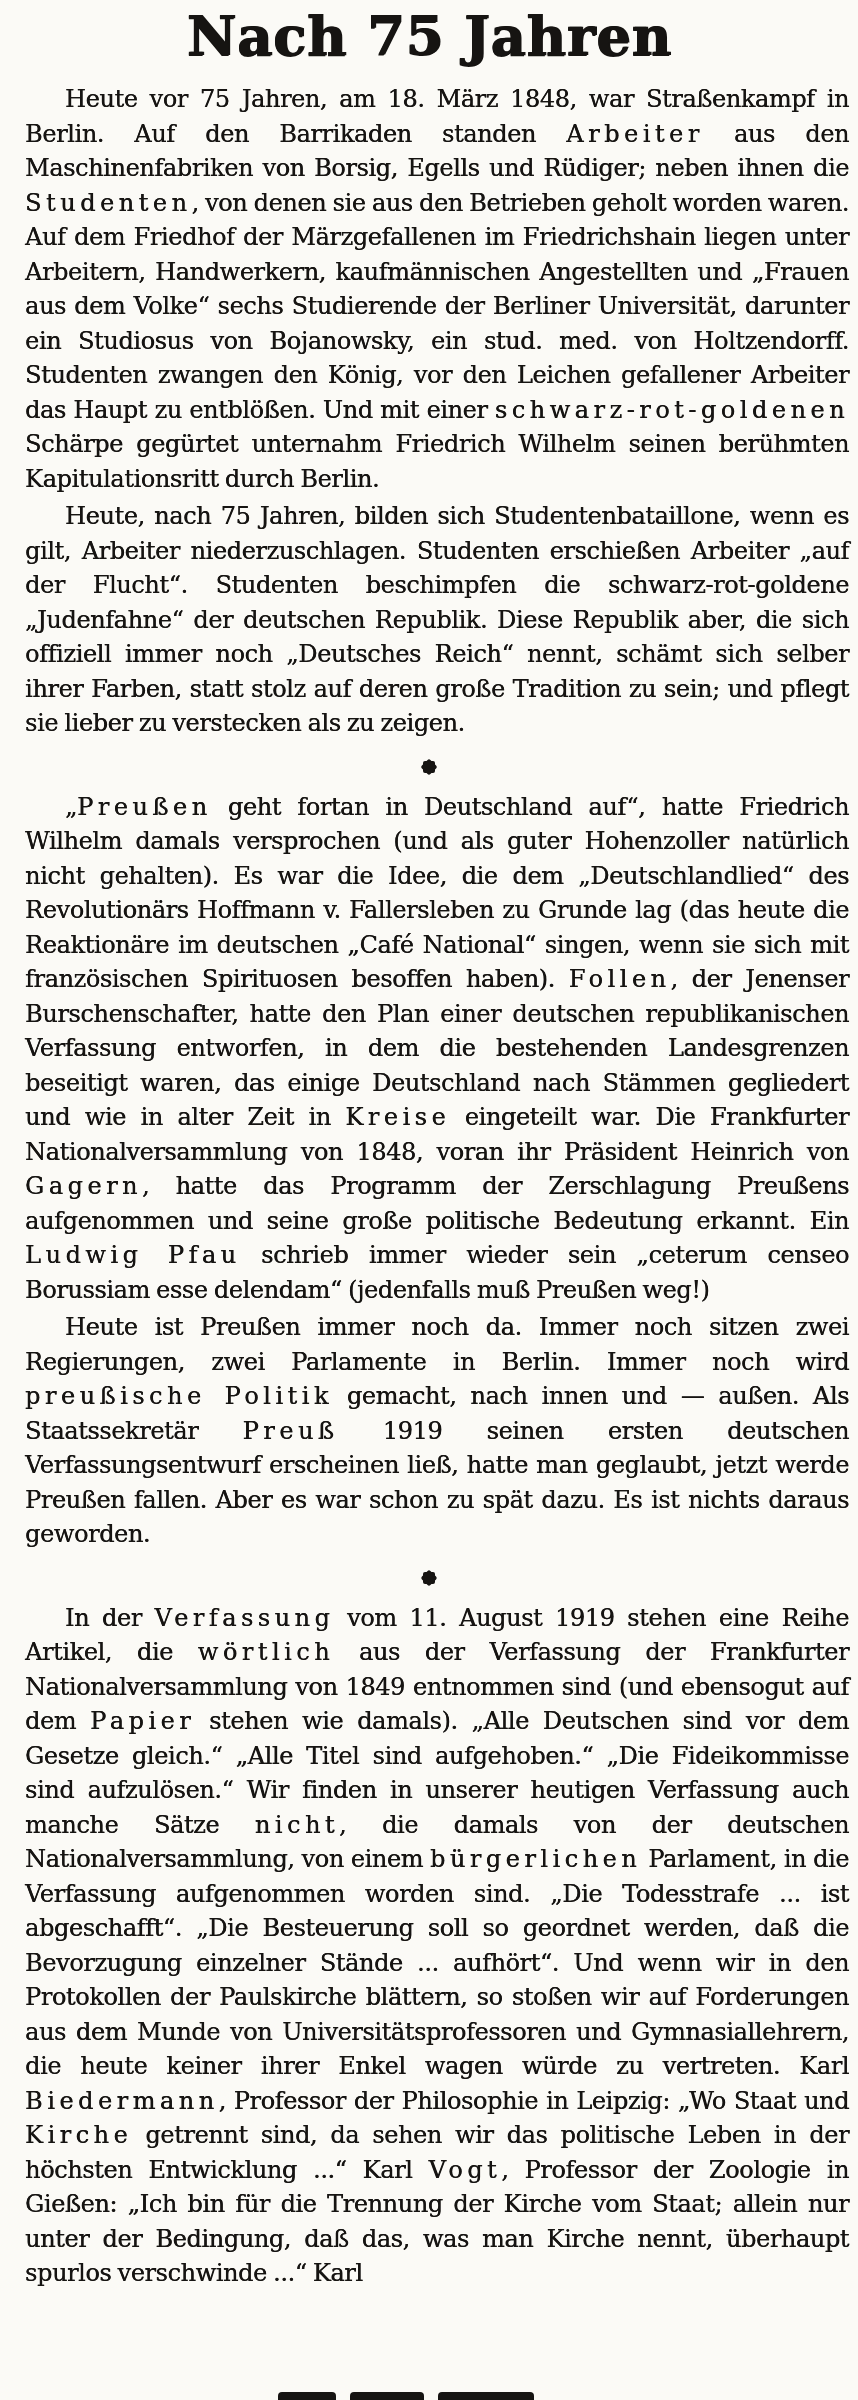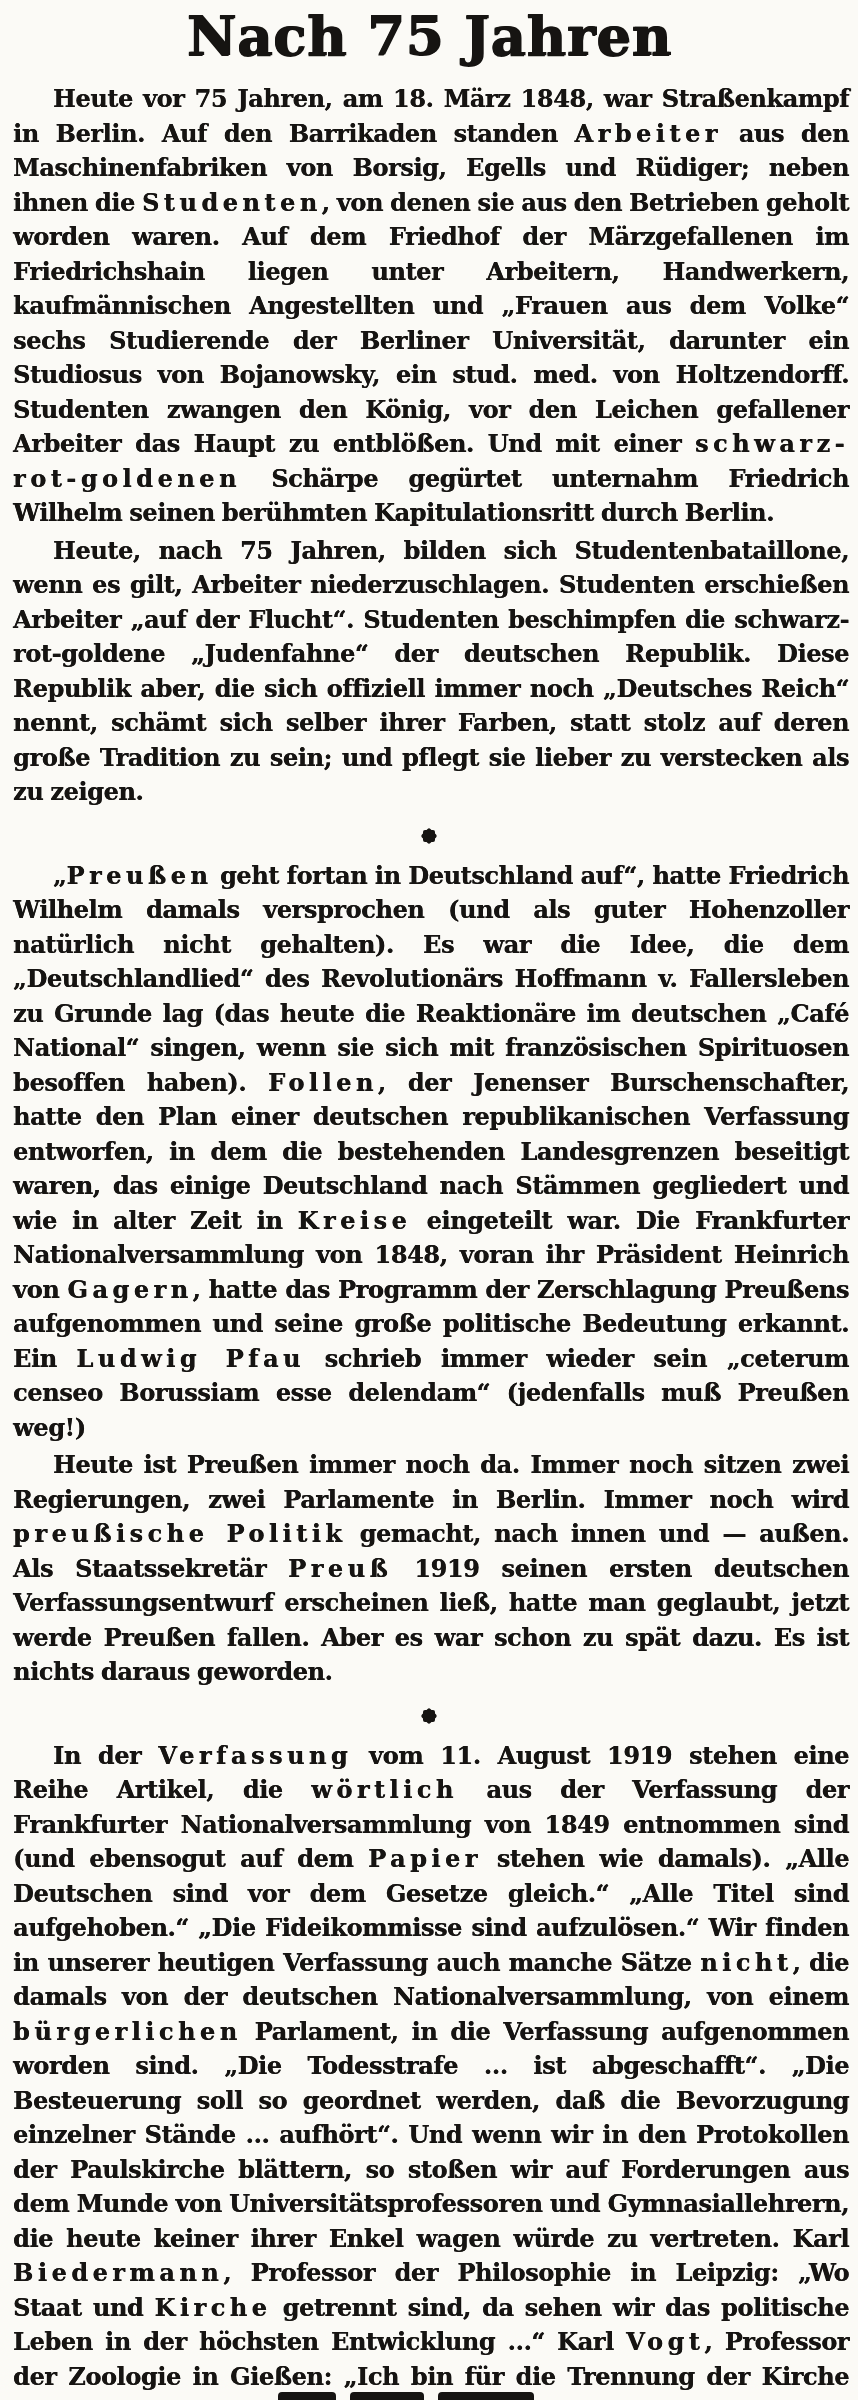--- a/index.html
+++ b/index.html
@@ -23,24 +23,24 @@
     text-align: center;
     font-size: 54px;
     line-height: 60px;
     font-weight: bold;
     letter-spacing: 1px;
     margin: 2px 0 16px 0;
     text-shadow: 1.6px 0 0 currentColor, 0 0.6px 0 currentColor;
   }
   .article-body { text-align: justify; }
   p.para {
-    margin: 0 0 3px 4px;
+    margin: 0 0 3px 16px;
     font-size: 24px;
     line-height: 34.5px;
-    font-weight: bold;
+    font-weight: normal;
     letter-spacing: -0.4px;
     word-spacing: -1px;
     text-indent: 40px;
     text-shadow: 0.35px 0 0 currentColor;
   }
   .sperr { letter-spacing: 4.5px; }
   .divider {
     height: 46px;
     display: flex;
     align-items: center;

